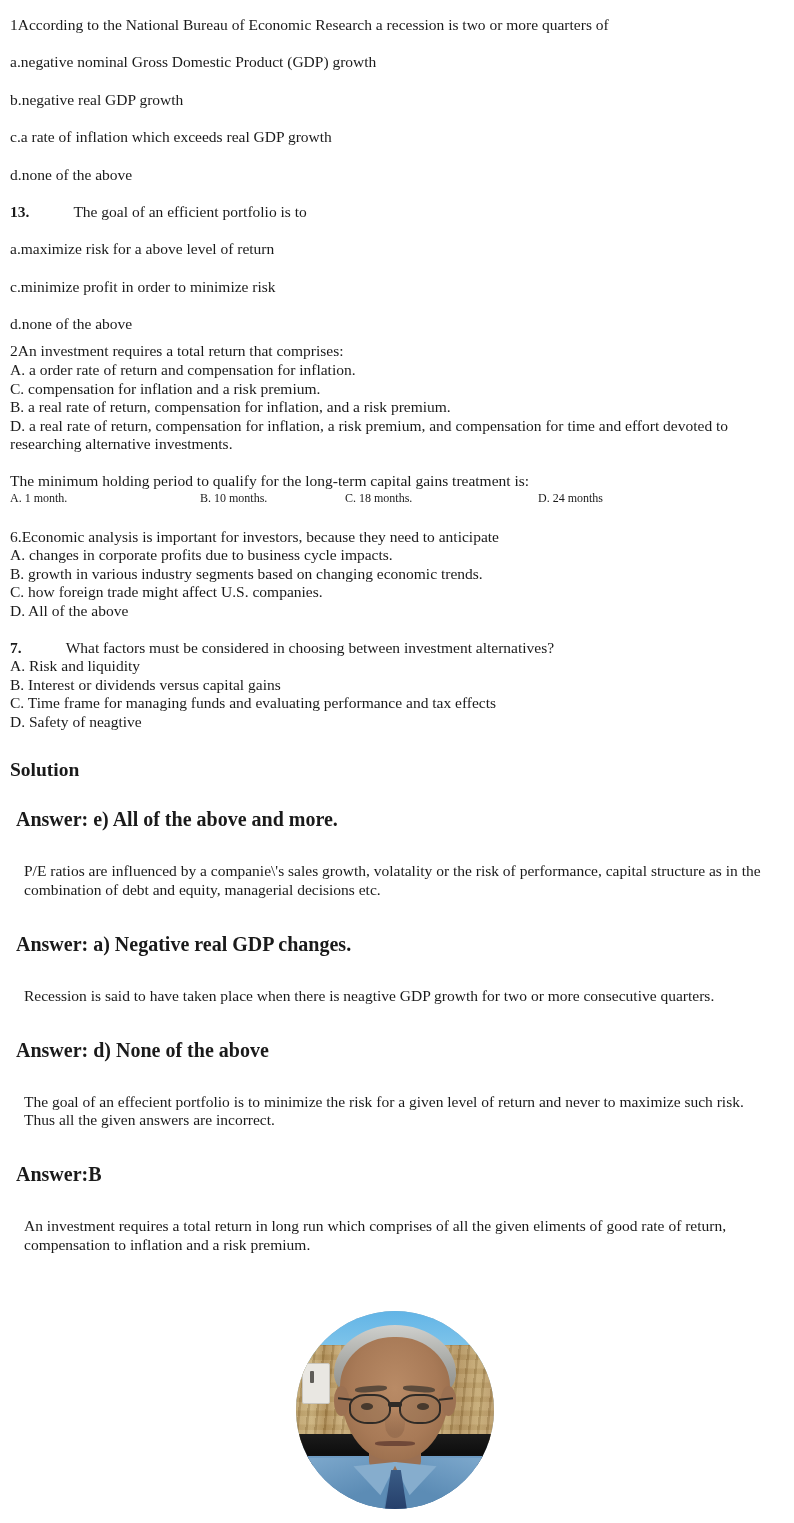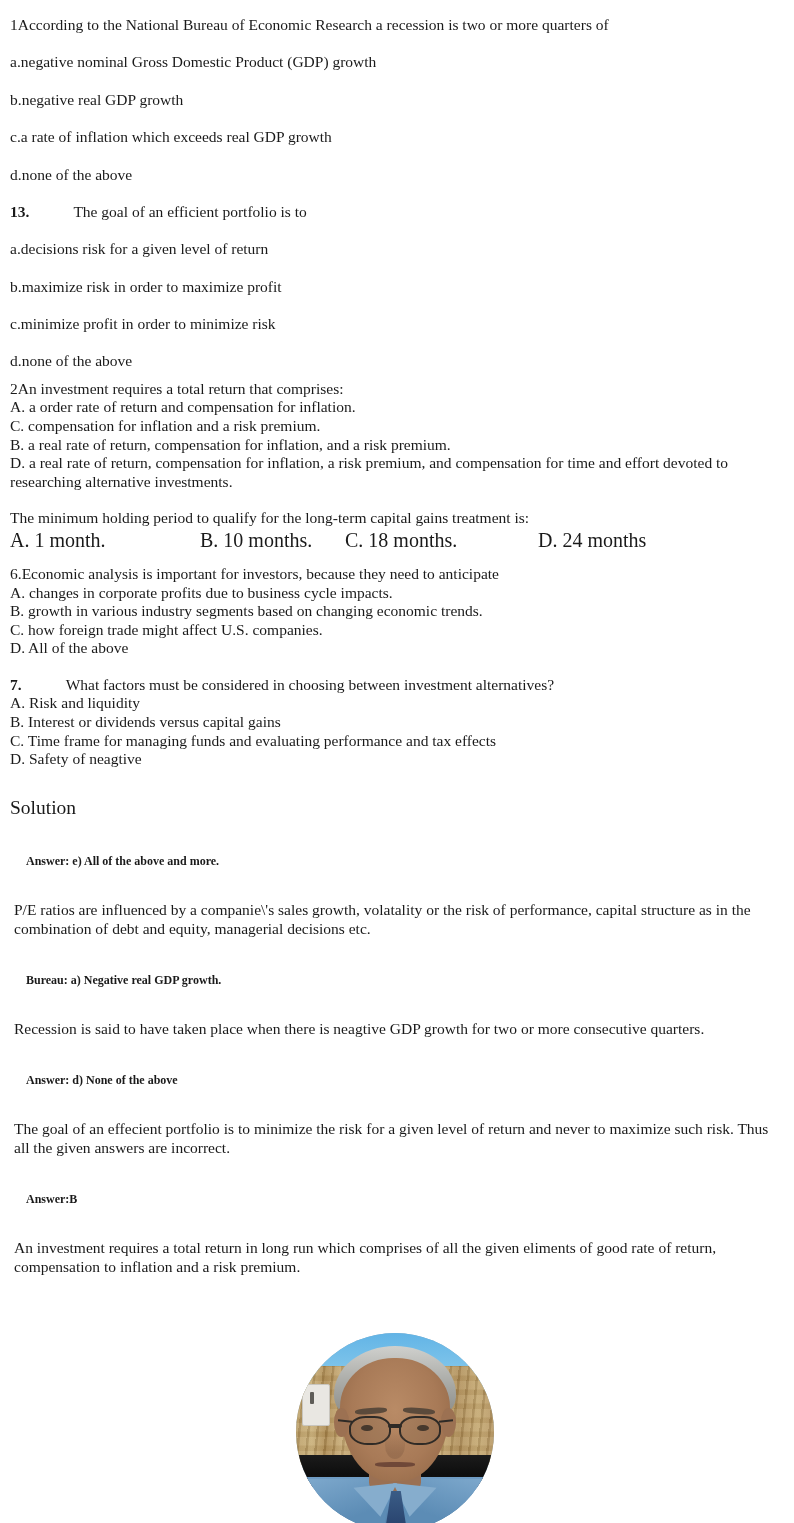--- a/index.html
+++ b/index.html
@@ -54,51 +54,51 @@
   .block .row {
     display: block;
     white-space: pre-wrap;
   }
   .block-gap {
     height: 18px;
   }
 
   
   .colrow {
-    font-size: 20px;
+    font-size: 12px;
     line-height: 1.2;
     position: relative;
     height: 19px;
     white-space: pre;
   }
   .colrow span.col {
     position: absolute;
     top: 0;
   }
 
   
   h2.solution-heading {
     font-size: 19.5px;
-    font-weight: normal;
+    font-weight: bold;
     margin: 26px 0 0 0;
     padding: 0;
     line-height: 1.3;
     font-family: "Liberation Serif", "DejaVu Serif", serif;
   }
   .ans-head {
-    font-size: 12px;
+    font-size: 20px;
     font-weight: bold;
     line-height: 1.25;
-    margin: 16px;
+    margin: 6px;
     padding: 18px 0 0 0;
   }
   .ans-body {
     font-size: 15.5px;
     line-height: 1.22;
-    margin: 4px;
+    margin: 14px;
     padding: 16px 0 0 0;
     max-width: 764px;
   }
 
   
   .avatar-wrap {
     margin-top: 56px;
     display: flex;
     justify-content: center;
   }
@@ -296,22 +296,21 @@
 
     <div>
       <p class="qline"><span>1According to the National Bureau of Economic Research a recession is two or more quarters of</span></p>
       <p class="qline"><span>a.negative nominal Gross Domestic Product (GDP) growth</span></p>
       <p class="qline"><span>b.negative real GDP growth</span></p>
       <p class="qline"><span>c.a rate of inflation which exceeds real GDP growth</span></p>
       <p class="qline"><span>d.none of the above</span></p>
 
       <p class="qline bold-lead"><span class="lead">13.</span><span class="tabgap"></span><span>The goal of an efficient portfolio is to</span></p>
 
-      <p class="qline"><span>a.decisions risk for a given level of return</span></p>
-      <p class="qline"><span>b.maximize risk in order to maximize profit</span></p>
+      <p class="qline"><span>a.maximize risk for a above level of return</span></p>
       <p class="qline"><span>c.minimize profit in order to minimize risk</span></p>
       <p class="qline"><span>d.none of the above</span></p>
     </div>
 
     <div class="block">
       <span class="row">2An investment requires a total return that comprises:</span>
       <span class="row">A. a order rate of return and compensation for inflation.</span>
       <span class="row">C. compensation for inflation and a risk premium.</span>
       <span class="row">B. a real rate of return, compensation for inflation, and a risk premium.</span>
       <span class="row">D. a real rate of return, compensation for inflation, a risk premium, and compensation for time and effort devoted to researching alternative investments.</span>
@@ -350,21 +349,21 @@
     </div>
 
     <h2 class="solution-heading">Solution</h2>
 
     <div>
       <p class="ans-head">Answer: e) All of the above and more.</p>
       <p class="ans-body">P/E ratios are influenced by a companie\'s sales growth, volatality or the risk of performance, capital structure as in the combination of debt and equity, managerial decisions etc.</p>
     </div>
 
     <div>
-      <p class="ans-head">Bureau: a) Negative real GDP growth.</p>
+      <p class="ans-head">Answer: a) Negative real GDP changes.</p>
       <p class="ans-body">Recession is said to have taken place when there is neagtive GDP growth for two or more consecutive quarters.</p>
     </div>
 
     <div>
       <p class="ans-head">Answer: d) None of the above</p>
       <p class="ans-body">The goal of an effecient portfolio is to minimize the risk for a given level of return and never to maximize such risk. Thus all the given answers are incorrect.</p>
     </div>
 
     <div>
       <p class="ans-head">Answer:B</p>

